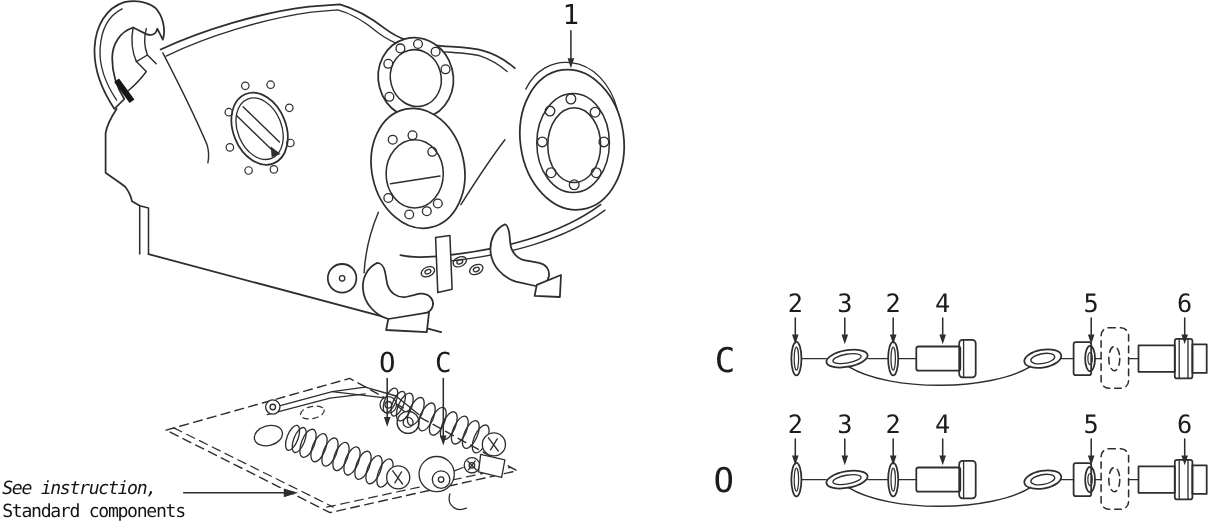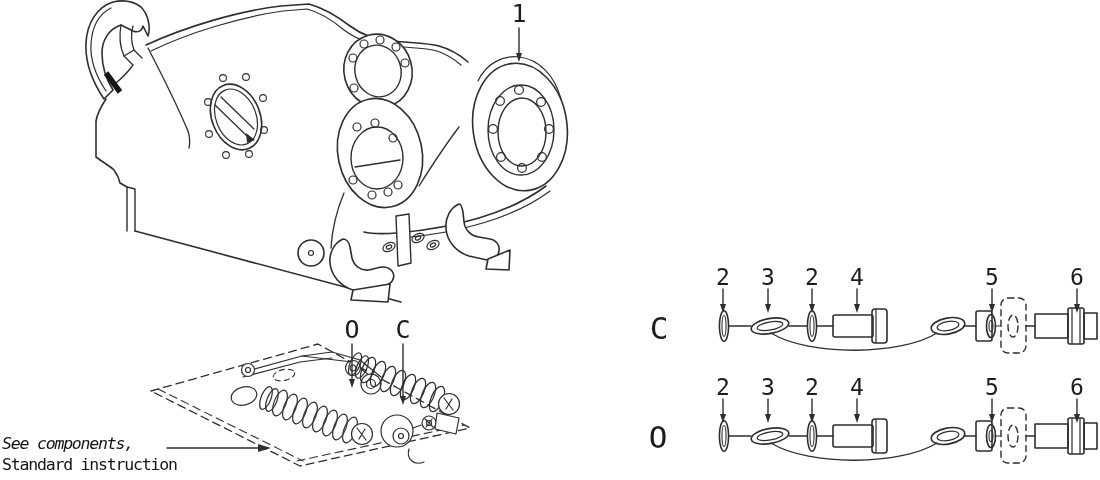--- a/index.html
+++ b/index.html
@@ -298,22 +298,22 @@
 
     <use href="#fastener-row" transform="translate(0,326)"></use>
     <use href="#fastener-row" transform="translate(0,436)"></use>
   </svg>
 
   <div class="lbl lbl-one" style="left:519px;top:1px">1</div>
 
   <div class="lbl lbl-latch" style="left:352px;top:317px">O</div>
   <div class="lbl lbl-latch" style="left:403px;top:317px">C</div>
 
-  <div class="note note-italic" style="top:436px">See components,</div>
-  <div class="note" style="top:457px">Standard instruction</div>
+  <div class="note note-italic" style="top:436px">See instruction,</div>
+  <div class="note" style="top:457px">Standard components</div>
 
   <div class="lbl lbl-row" style="left:659px;top:313px">C</div>
   <div class="lbl lbl-digit" style="left:723px;top:266px">2</div>
   <div class="lbl lbl-digit" style="left:768px;top:266px">3</div>
   <div class="lbl lbl-digit" style="left:812px;top:266px">2</div>
   <div class="lbl lbl-digit" style="left:857px;top:266px">4</div>
   <div class="lbl lbl-digit" style="left:992px;top:266px">5</div>
   <div class="lbl lbl-digit" style="left:1077px;top:266px">6</div>
 
   <div class="lbl lbl-row" style="left:658px;top:422px">O</div>

